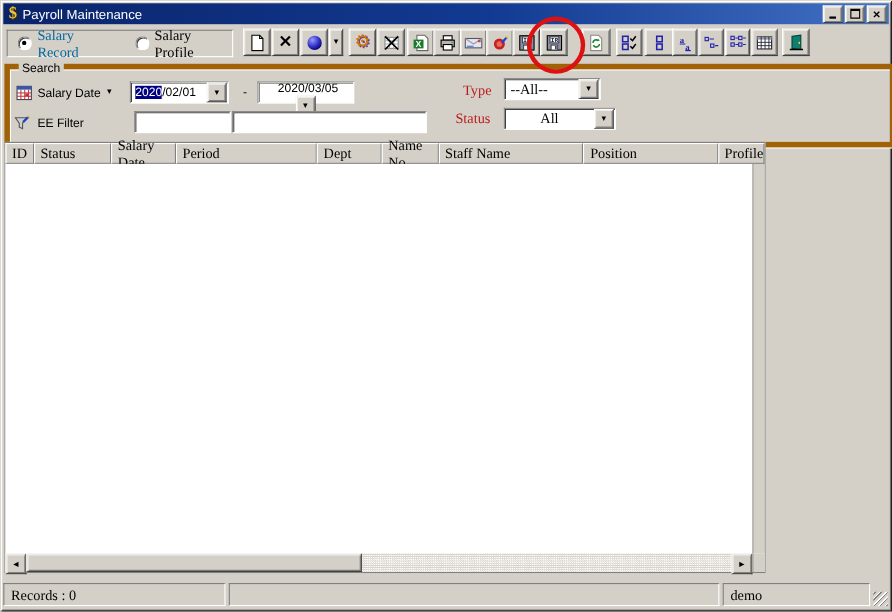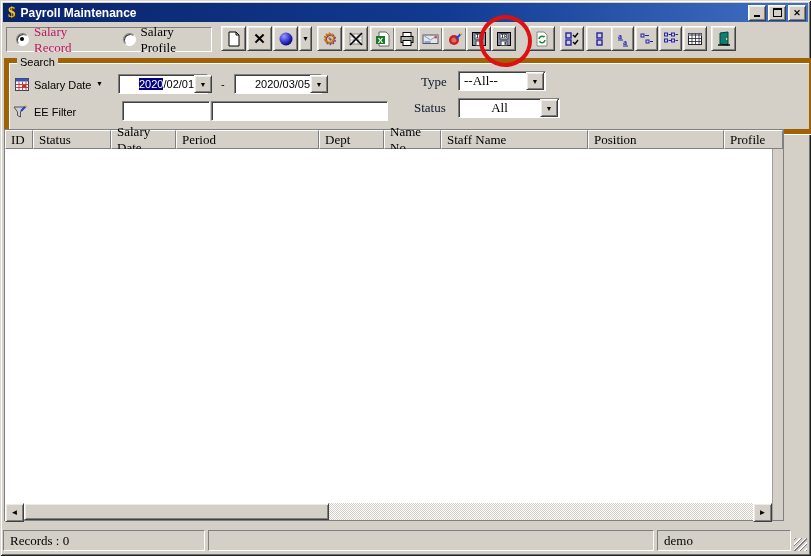--- a/index.html
+++ b/index.html
@@ -10,21 +10,21 @@
   .serif{font-family:"Liberation Serif","DejaVu Serif",serif;}
   
   .raised{background:#d4d0c8;border:1px solid;border-color:#ffffff #404040 #404040 #ffffff;
     box-shadow:inset 1px 1px 0 #ecebe5,inset -1px -1px 0 #808080;}
   
   .titlebar{position:absolute;left:3px;top:3px;right:3px;height:19px;
     background:linear-gradient(90deg,#0a246a 0%,#123a92 55%,#4271c4 100%);
     display:flex;align-items:center;padding:0 2px;}
   .title-icon{color:#f4c430;font-family:"Liberation Serif",serif;font-weight:bold;font-size:15px;
     margin:0 5px 0 3px;text-shadow:1px 1px 0 #3a2d00;line-height:1;}
-  .title-text{color:#fff;font-weight:bold;font-size:12px;}
+  .title-text{color:#fff;font-weight:normal;font-size:12px;}
   .win-btns{margin-left:auto;display:flex;gap:2px;align-items:center;}
   .wbtn{width:16px;height:14px;display:flex;align-items:center;justify-content:center;
     font-size:9px;font-weight:bold;color:#000;cursor:default;}
   .glyph-min{width:6px;height:0;border-bottom:2px solid #000;margin-top:7px;}
   .glyph-max{width:7px;height:6px;border:1px solid #000;border-top:2px solid #000;}
   
   .mode-panel{position:absolute;left:6px;top:27px;width:204px;height:23px;
     border:1px solid;border-color:#808080 #ffffff #ffffff #808080;display:flex;align-items:center;}
   .radio-opt{display:flex;align-items:center;gap:5px;margin-left:9px;font-size:13px;}
   .radio-circ{width:11px;height:11px;border-radius:50%;background:#fff;
@@ -33,35 +33,35 @@
   .radio-circ.on::after{content:"";position:absolute;left:3px;top:3px;width:4px;height:4px;border-radius:50%;background:#000;}
   .tbtn{position:absolute;top:26px;width:25px;height:25px;display:flex;align-items:center;justify-content:center;padding:0;cursor:default;}
   .tbtn svg{display:block;}
   .annot-circle{position:absolute;left:479px;top:15px;width:45px;height:44px;border:4px solid #dd1111;
     border-radius:50%;pointer-events:none;z-index:5;}
   
   .search-box{position:absolute;left:4px;top:58px;width:800px;height:66px;
     border:5px solid #a16207;box-shadow:inset 1px 1px 0 #ffffff,1px 1px 0 #ffffff;}
   .search-legend{position:absolute;left:8px;top:-7px;background:#d4d0c8;padding:0 3px;font-size:11px;color:#000;}
   .lbl{position:absolute;font-size:11px;color:#000;}
-  .lbl-serif{position:absolute;font-size:13px;color:#0f172a;font-family:"Liberation Serif",serif;}
+  .lbl-serif{position:absolute;font-size:13px;color:#b91c1c;font-family:"Liberation Serif",serif;}
   .field{position:absolute;height:20px;background:#fff;border:1px solid;border-color:#808080 #fff #fff #808080;
     box-shadow:inset 1px 1px 0 #404040;display:flex;align-items:center;box-sizing:border-box;}
-  .field .txt{flex:1;padding-left:20px;font-size:11px;white-space:pre;}
+  .field .txt{flex:1;padding-left:4px;font-size:11px;white-space:pre;}
   .field .txt-serif{flex:1;padding-left:5px;font-size:13px;font-family:"Liberation Serif",serif;}
   .field .txt-center{flex:1;text-align:center;font-size:13px;font-family:"Liberation Serif",serif;}
   .sel-hl{background:#000080;color:#fff;}
   .drop-btn{width:16px;height:16px;margin-right:1px;display:flex;align-items:center;justify-content:center;
     font-size:7px;color:#000;flex:0 0 auto;}
   .ee-input{position:absolute;height:20px;background:#fff;border:1px solid;border-color:#808080 #fff #fff #808080;
     box-shadow:inset 1px 1px 0 #404040;box-sizing:border-box;font-size:11px;padding:0 3px;outline:none;}
   .refresh-btn{position:absolute;left:710px;top:78px;width:85px;height:33px;
     font-family:"Liberation Serif",serif;font-size:14px;display:flex;align-items:center;justify-content:center;cursor:default;}
   
-  .grid{position:absolute;left:4px;top:129px;width:780px;height:392px;border:1px solid #808080;
+  .grid{position:absolute;left:4px;top:129px;width:692px;height:392px;border:1px solid #808080;
     background:#fff;display:flex;flex-direction:column;box-sizing:border-box;}
   .ghead{display:flex;height:19px;background:#d4d0c8;flex:0 0 auto;}
   .th{box-sizing:border-box;display:flex;align-items:center;padding-left:5px;
     font-family:"Liberation Serif",serif;font-size:13px;background:#d4d0c8;
     border:1px solid;border-color:#ffffff #808080 #808080 #ffffff;cursor:default;}
   .th:nth-child(1){width:28px}.th:nth-child(2){width:78px}.th:nth-child(3){width:65px}
   .th:nth-child(4){width:143px}.th:nth-child(5){width:65px}.th:nth-child(6){width:57px}
   .th:nth-child(7){width:147px}.th:nth-child(8){width:136px}.th:nth-child(9){flex:1;}
   .gbody{flex:1;display:flex;min-height:0;}
   .gwhite{flex:1;background:#fff;}
@@ -97,21 +97,21 @@
         </span>
       <span class="wbtn raised">
           <span>✕</span>
         </span>
     </span>
   </div>
 
   <div class="mode-panel">
     <span class="radio-opt serif">
       <span class="radio-circ on"></span>
-      <span style="color:#be185d;">Salary Record</span>
+      <span style="color:#0369a1;">Salary Record</span>
     </span>
     <span class="radio-opt serif" style="margin-left:16px;">
       <span class="radio-circ"></span>
       <span>Salary Profile</span>
     </span>
   </div>
 
   <button class="tbtn raised" style="left:221px;">
     <svg width="16" height="16">
         <path d="M3 1h7l3 3v11H3z" fill="#fff" stroke="#000"></path>
@@ -274,21 +274,21 @@
     <rect x="9" y="9" width="3" height="2.4" fill="#c03030"></rect>
     </svg>
   <span class="lbl" style="left:34px;top:79px;">Salary Date</span>
   <span style="position:absolute;left:96px;top:80px;font-size:7px;">▼</span>
 
   <div class="field" style="left:118px;top:74px;width:90px;">
     <span class="txt"><span class="sel-hl">2020</span><span>/02/01</span></span>
     <span class="drop-btn raised">▼</span>
   </div>
   <span class="lbl" style="left:221px;top:78px;">-</span>
-  <div class="field" style="left:234px;top:74px;width:88px;">
+  <div class="field" style="left:234px;top:74px;width:88px;flex-direction:column;">
     <span class="txt">2020/03/05</span>
     <span class="drop-btn raised">▼</span>
   </div>
 
   <svg width="16" height="16" style="position:absolute;left:12px;top:103px;">
     <path d="M2 4h10L8.5 9v5l-3-1.5V9z" fill="#cfcfcf" stroke="#555"></path>
     <path d="M9 8l5-5" stroke="#2244cc" stroke-width="2"></path>
     <path d="M13.2 2.2l1.2 1.2" stroke="#f4c430" stroke-width="2"></path>
     </svg>
   <span class="lbl" style="left:34px;top:106px;">EE Filter</span>

